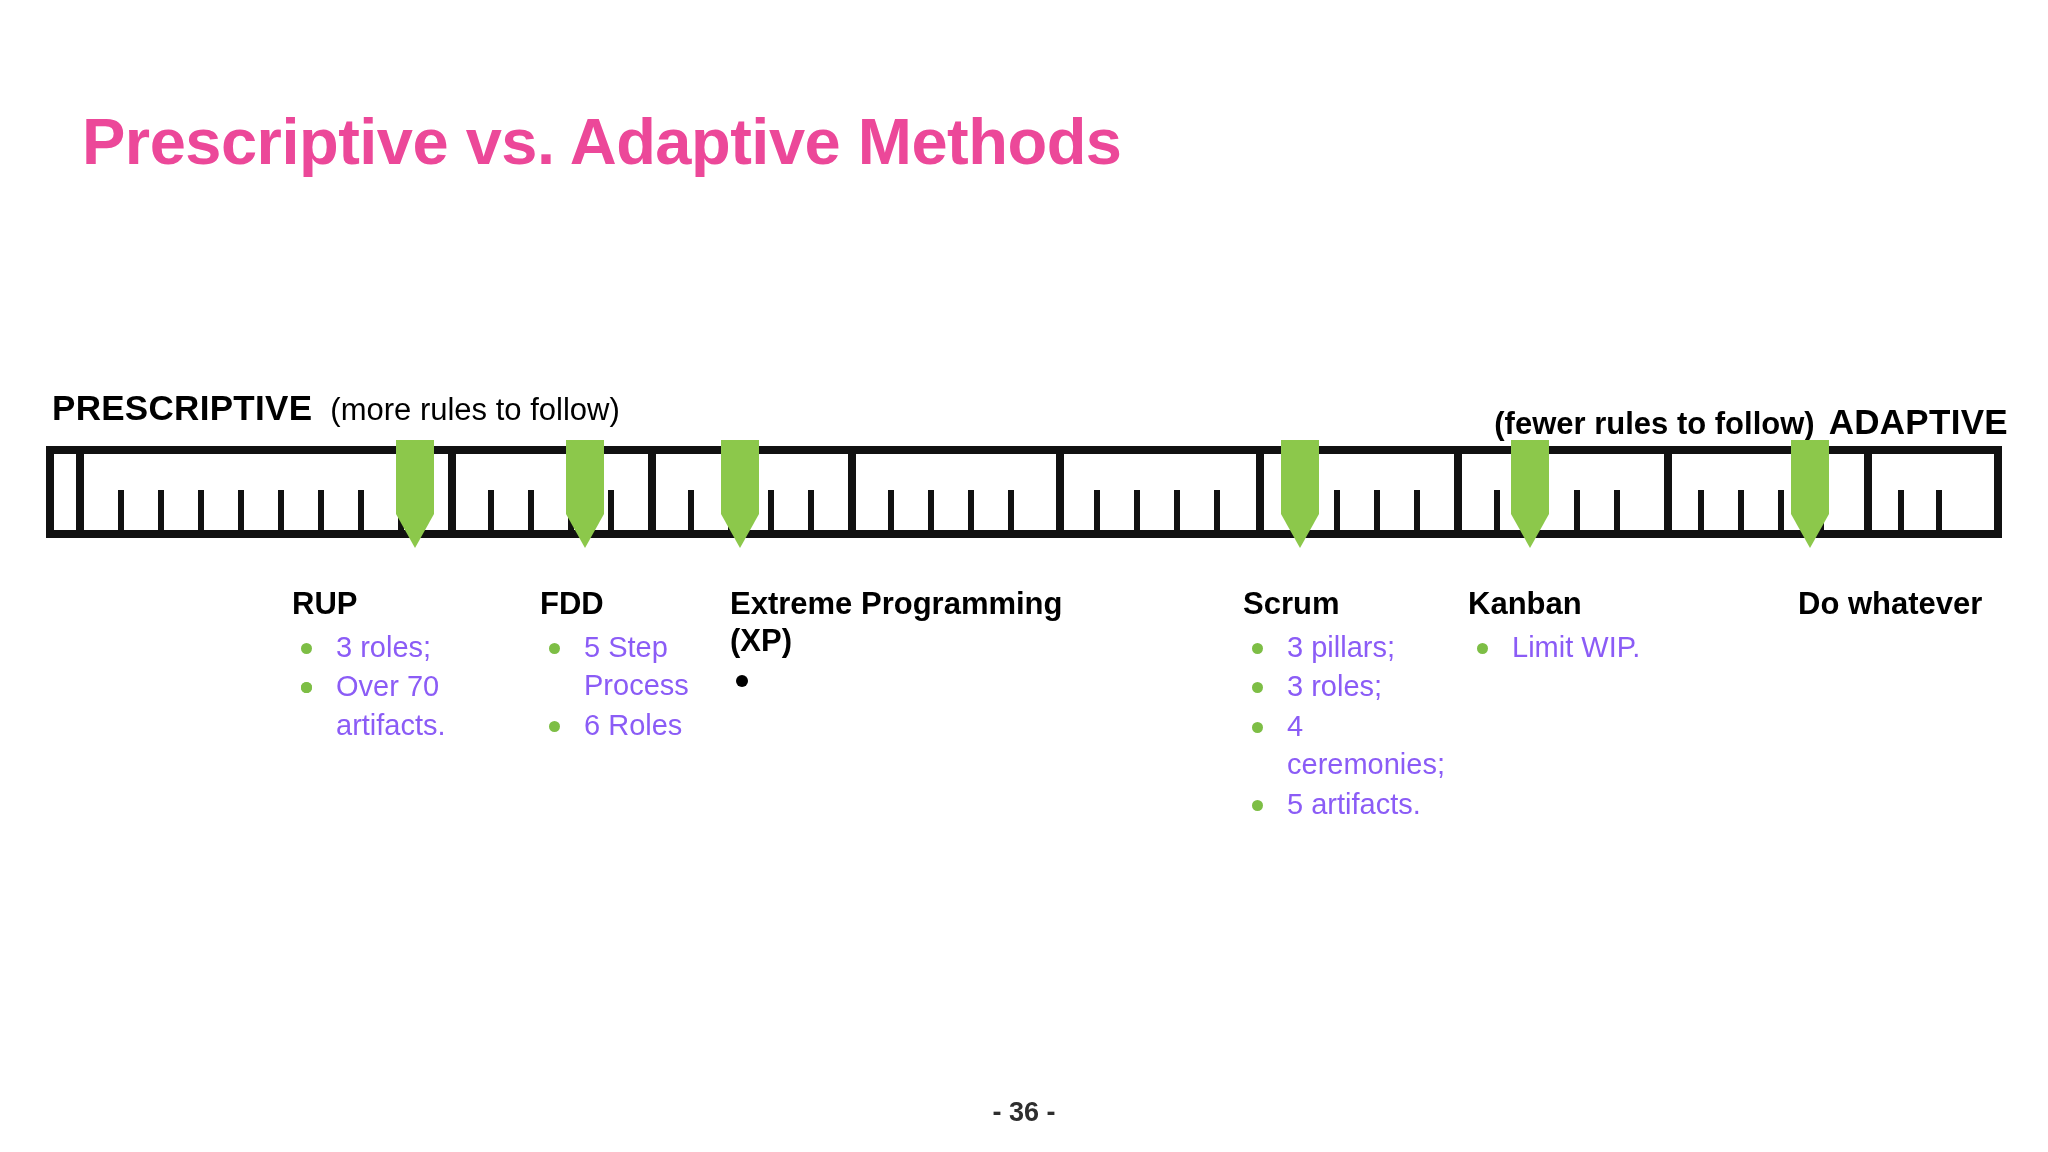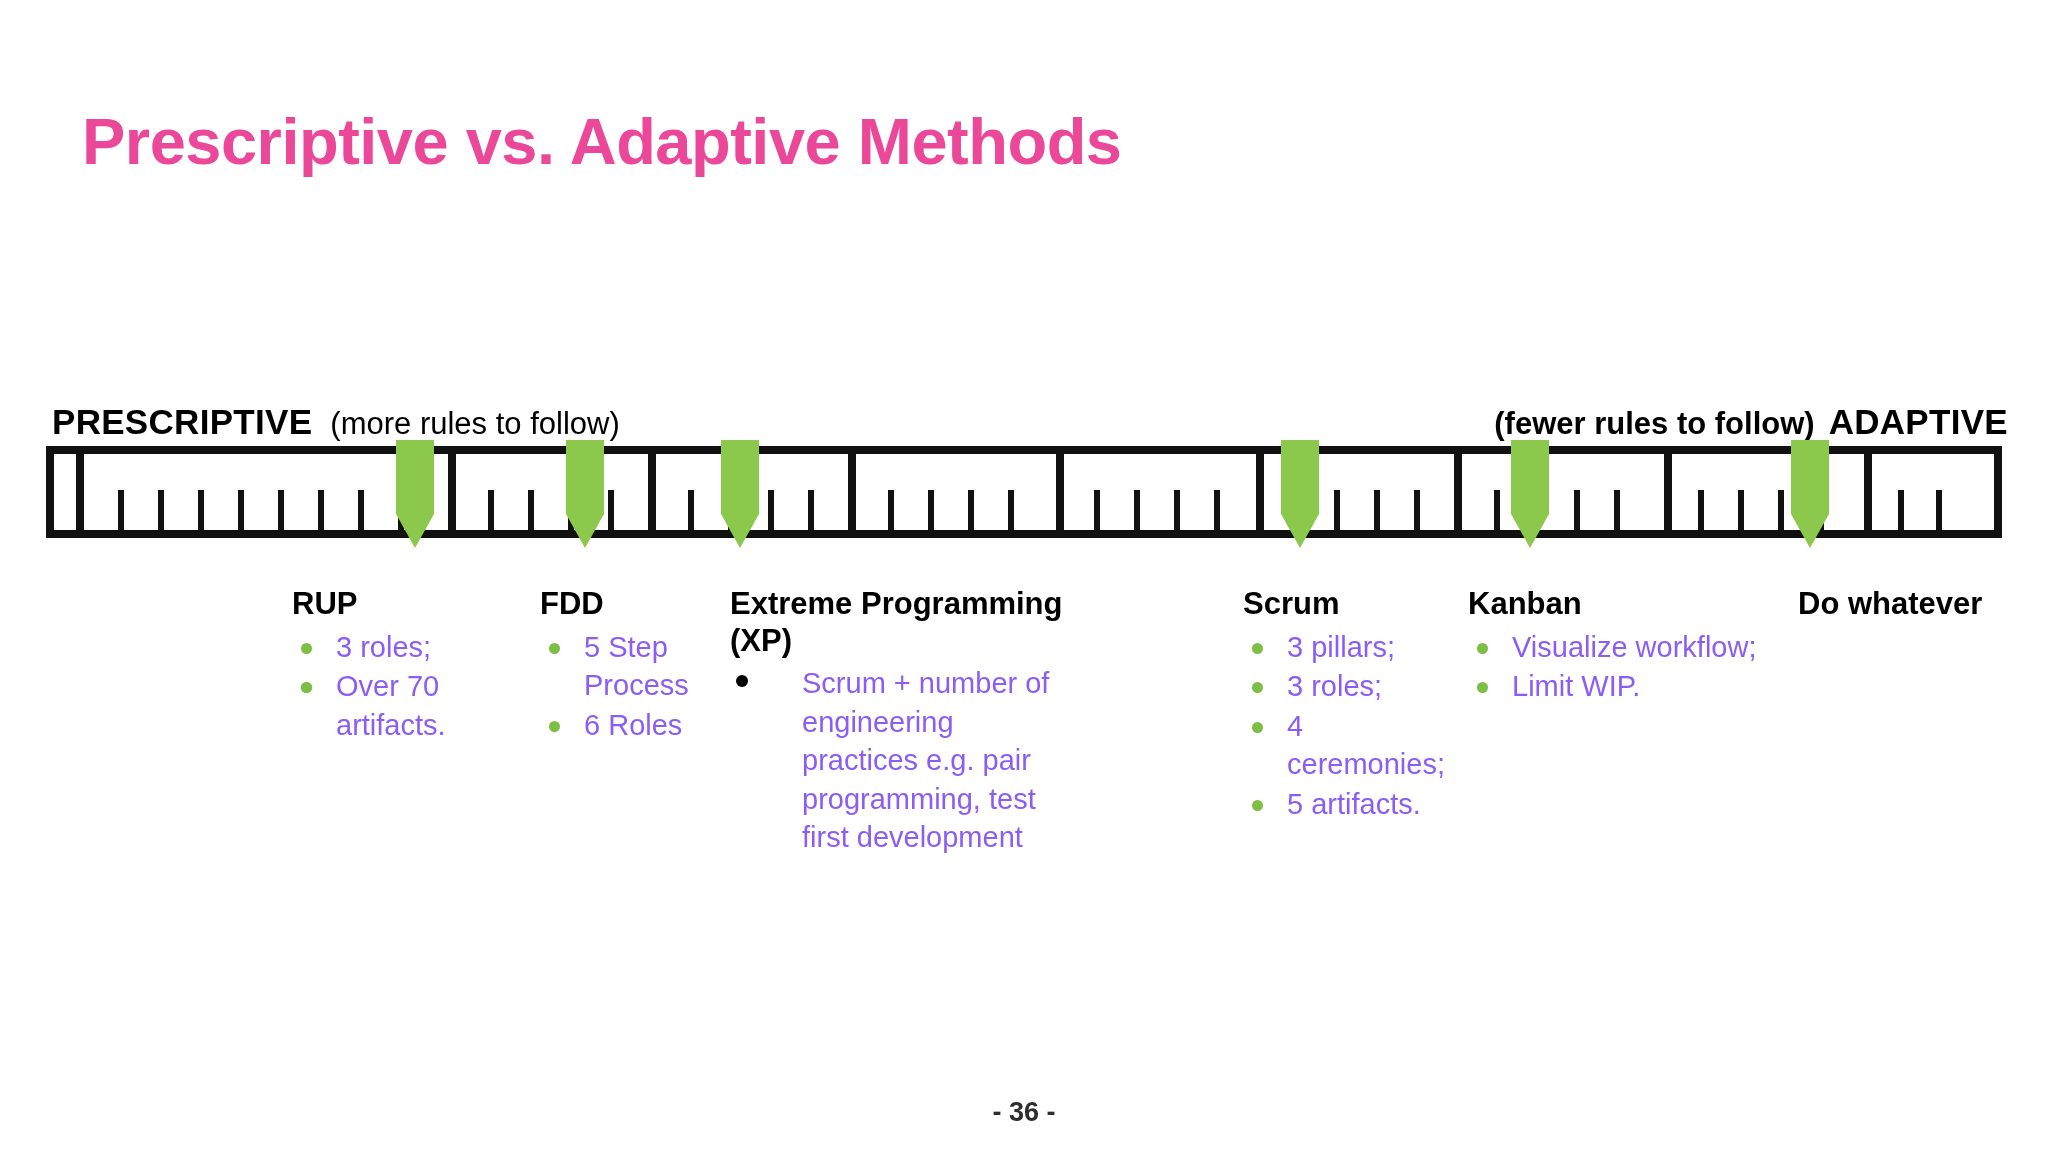--- a/index.html
+++ b/index.html
@@ -34,21 +34,21 @@
 
   
   .axis-label-row {
     position: absolute;
     top: 382px;
     height: 46px;
     display: flex;
     align-items: baseline;
     white-space: nowrap;
   }
-  #axis-left-group  { left: 52px; }
+  #axis-left-group  { left: 52px; align-items: flex-end; }
   #axis-right-group { right: 40px; }
 
   .axis-pole {
     font-size: 35px;
     font-weight: bold;
     color: #000000;
     letter-spacing: 0.3px;
   }
   .axis-hint {
     font-size: 31px;
@@ -265,36 +265,35 @@
       <div class="method" style="left: 540px; width: 175px;">
         <div class="method-title">FDD</div>
         <ul class="bullets">
           <li><span class="dot"></span><span>5 Step Process</span></li>
           <li><span class="dot"></span><span>6 Roles</span></li>
         </ul>
       </div>
       <div class="method" style="left: 730px; width: 340px;">
         <div class="method-title wrap">Extreme Programming (XP)</div>
         <ul class="bullets dark-bullet">
-          <li><span class="dot"></span><span>Scrum + number of engineering practices e.g. pair programming, test first development</span></li>
+          <li><span class="dot"></span></li>
         </ul>
       </div>
       <div class="method" style="left: 1243px; width: 215px;">
         <div class="method-title">Scrum</div>
         <ul class="bullets">
           <li><span class="dot"></span><span>3 pillars;</span></li>
           <li><span class="dot"></span><span>3 roles;</span></li>
           <li><span class="dot"></span><span>4 ceremonies;</span></li>
           <li><span class="dot"></span><span>5 artifacts.</span></li>
         </ul>
       </div>
       <div class="method" style="left: 1468px; width: 310px;">
         <div class="method-title">Kanban</div>
         <ul class="bullets">
-          <li><span class="dot"></span><span>Visualize workflow;</span></li>
           <li><span class="dot"></span><span>Limit WIP.</span></li>
         </ul>
       </div>
       <div class="method" style="left: 1798px; width: 240px;">
         <div class="method-title">Do whatever</div>
       </div>
     </div>
 
   <div id="page-number">- 36 -</div>
 

